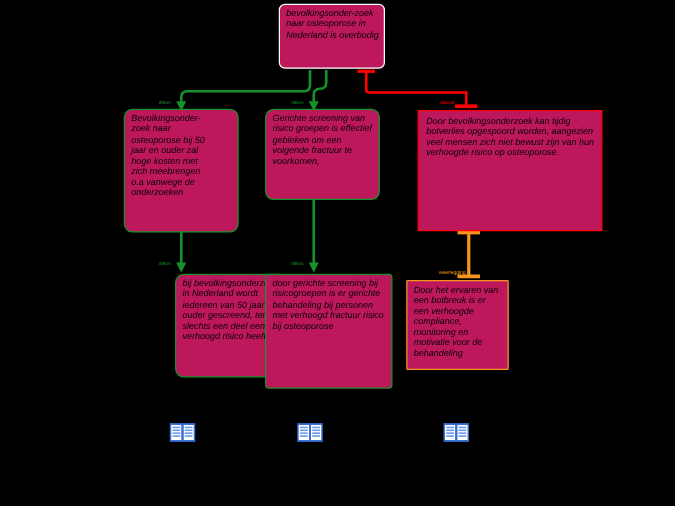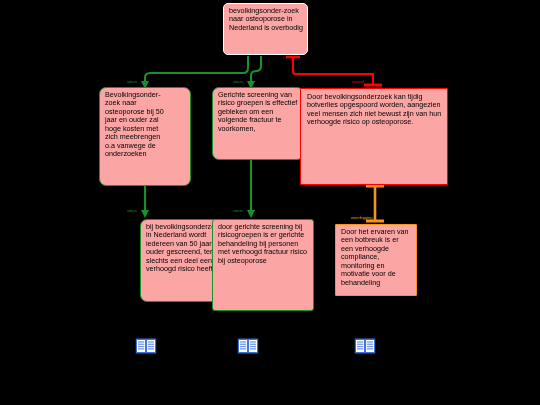--- a/index.html
+++ b/index.html
@@ -18,26 +18,27 @@
   svg#edges {
     position: absolute;
     left: 0;
     top: 0;
     width: 540px;
     height: 405px;
     pointer-events: none;
   }
   .node {
     position: absolute;
-    background: #fca5a5;
+    background: #be185d;
     color: #000000;
     box-sizing: border-box;
     line-height: 1.18;
     overflow: hidden;
     z-index: 5;
+    font-style: italic;
   }
   .node-text {
     display: block;
     white-space: pre-line;
   }
   .n-root {
     left: 223px; top: 3px; width: 85px; height: 52px;
     border: 1.2px solid #ffffff;
     border-radius: 5px;
     padding: 3px 4px 2px 5px;
@@ -47,20 +48,21 @@
     border: 1.6px solid #17912b;
     border-radius: 7px;
   }
   .n-green-sq {
     border: 1.6px solid #17912b;
     border-radius: 3px;
   }
   .n-red {
     border: 1.7px solid #ff0000;
     border-radius: 1px;
+    margin-left: 34px;
   }
   .n-orange {
     border: 1.7px solid #f7941e;
     border-radius: 1px;
   }
   .n-a1 {
     left: 99px; top: 87px; width: 92px; height: 99px;
     padding: 3px 20px 2px 5px;
     font-size: 7.2px;
   }
@@ -79,21 +81,21 @@
     padding: 3px 4px 2px 5px;
     font-size: 7.2px;
     margin-left: 41px;
   }
   .n-b2 {
     left: 212px; top: 219px; width: 102px; height: 92px;
     padding: 3px 4px 2px 5px;
     font-size: 7.2px;
   }
   .n-b3 {
-    left: 335px; top: 224px; width: 82px; height: 72px;
+    left: 325px; top: 224px; width: 82px; height: 72px;
     padding: 3px 4px 2px 5px;
     font-size: 7.2px;
   }
   .edge-label {
     position: absolute;
     font-size: 4.2px;
     font-family: "Liberation Sans", sans-serif;
     letter-spacing: -0.1px;
     z-index: 6;
     white-space: nowrap;

